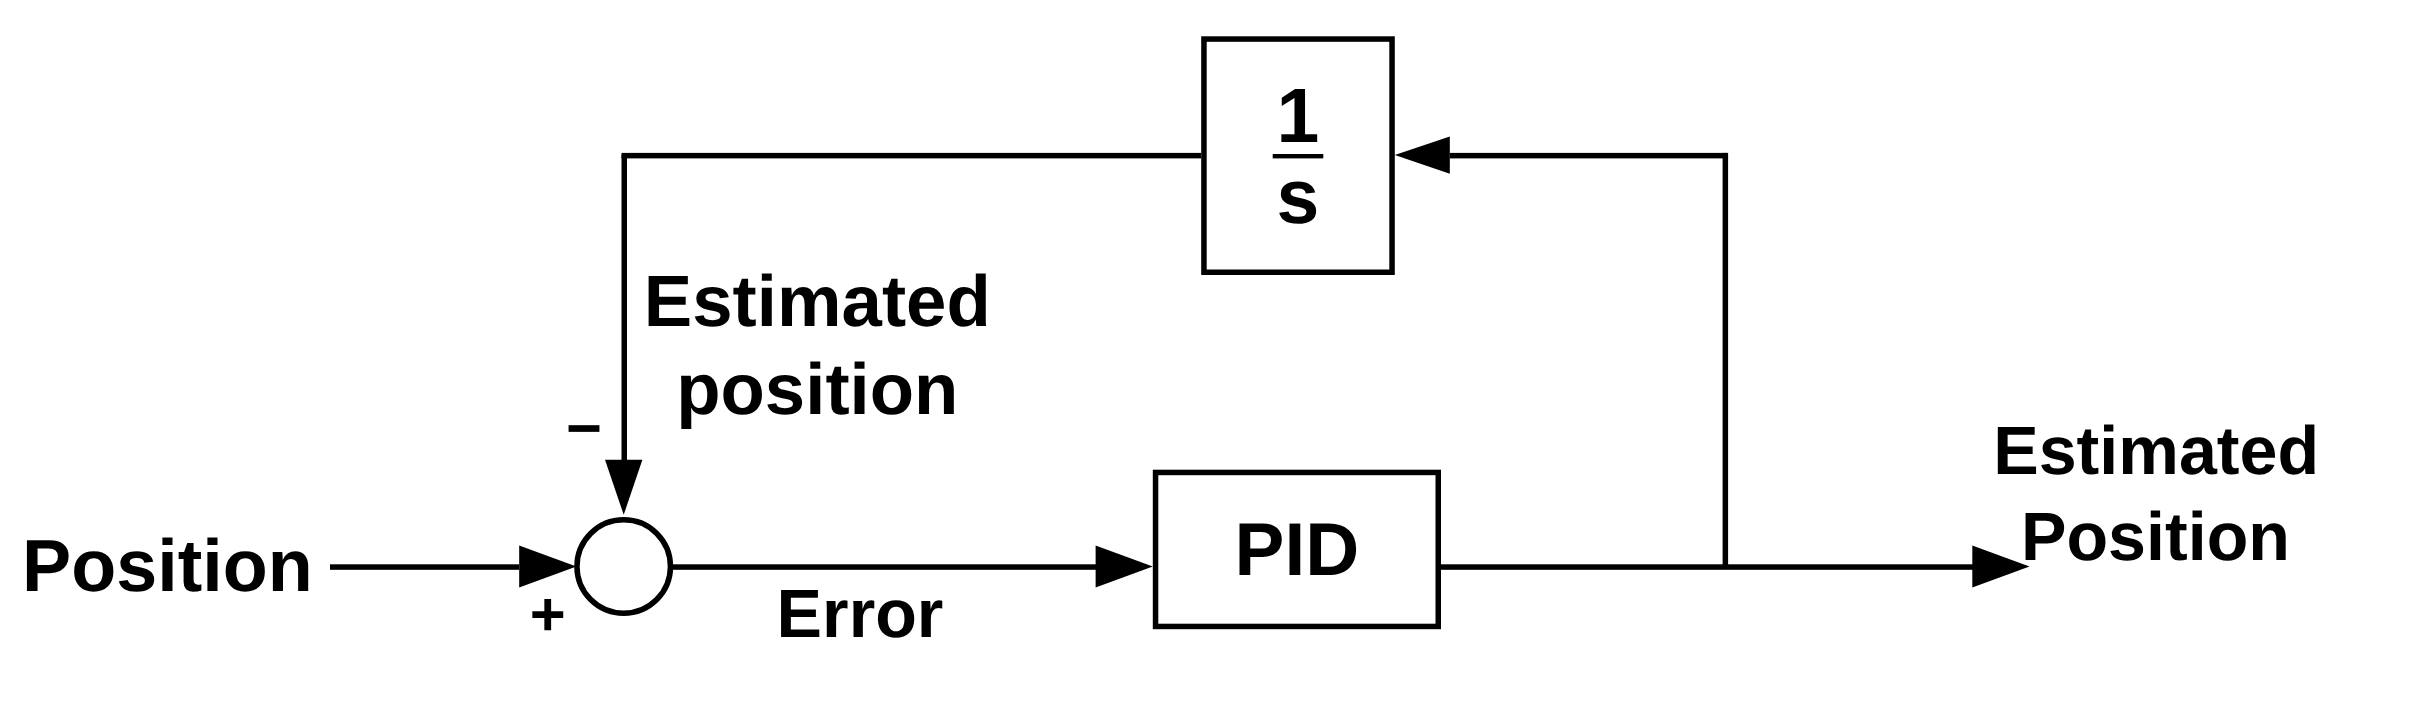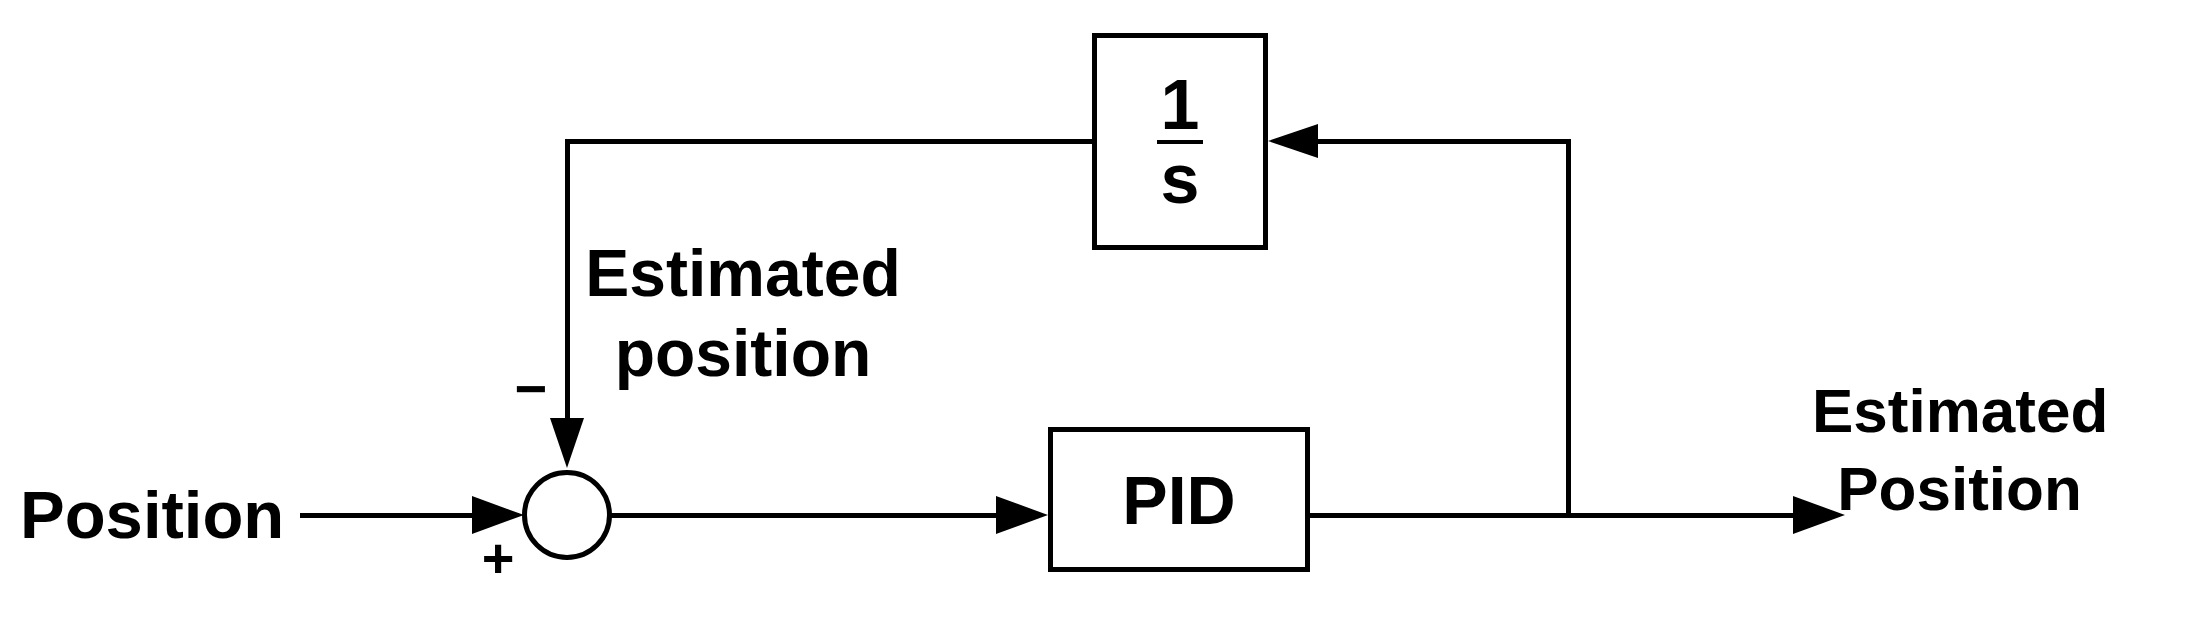--- a/index.html
+++ b/index.html
@@ -111,20 +111,21 @@
   <div class="hline" style="left:1318px;top:139px;width:252px;"></div>
 
   <div class="vline" style="left:1566px;top:139px;height:378px;"></div>
 
   <div class="block" style="left:1048px;top:427px;width:262px;height:145px;font-size:68px;">
     <span>PID</span>
   </div>
 
   <div class="hline" style="left:610px;top:513px;width:388px;"></div>
   <div class="arr-right" style="left:996px;top:496px;"></div>
+  <div class="label" style="left:706px;top:527px;font-size:62px;line-height:64px;">Error</div>
 
   <div class="hline" style="left:1308px;top:513px;width:487px;"></div>
   <div class="arr-right" style="left:1793px;top:496px;"></div>
 
   <div class="label two-line" style="left:1812px;top:372px;width:295px;font-size:62px;line-height:78px;">
     <div>Estimated</div>
     <div>Position</div>
   </div>
 
 </div>

